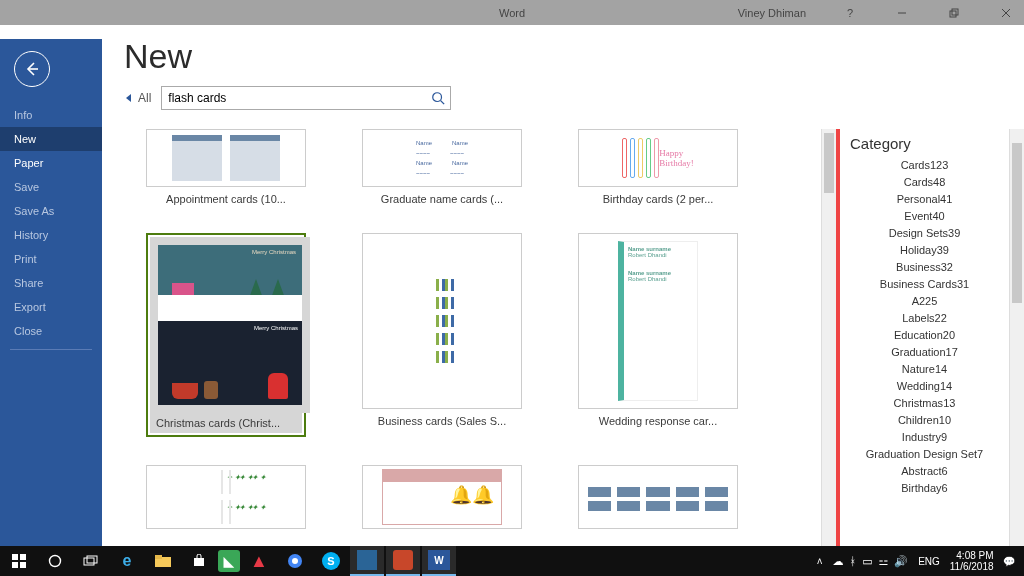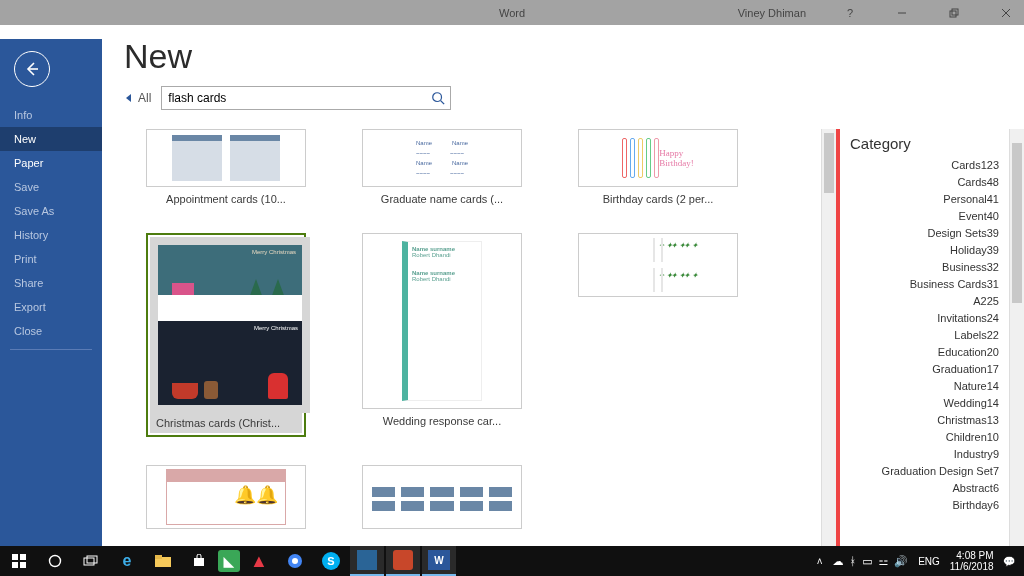--- a/index.html
+++ b/index.html
@@ -71,21 +71,21 @@
   .pcards .r i { flex: 1; height: 10px; background: #6a87a6; display:block;}
 
   .vscroll { width: 15px; background: #f0f0f0; border-left: 1px solid #ddd; position: relative;}
   .vscroll .thumbbar { position: absolute; left: 2px; right: 2px; top: 4px; height: 60px; background: #c8c8c8; }
 
   
   .catpane { width: 188px; border-left: 4px solid #ef4444; display: flex; }
   .catinner { flex: 1; font-size: 11px; }
   .catinner h3 { font-weight: 400; font-size: 15px; padding: 6px 10px 4px 10px; color: #333; }
   .catlist { overflow: hidden; }
-  .catrow { display: flex; justify-content: flex-end; padding: 2.5px 10px; cursor: default; color: #333;}
+  .catrow { display: flex; justify-content: center; padding: 2.5px 10px; cursor: default; color: #333;}
   .catscroll { width: 15px; background: #f0f0f0; position: relative; border-left: 1px solid #ddd;}
   .catscroll .thumbbar { position: absolute; left: 2px; right: 2px; top: 14px; height: 160px; background: #c8c8c8; }
 
   
   .taskbar { position: absolute; left: 0; right: 0; bottom: 0; height: 30px; background: #101010; display: flex; align-items: center; }
   .taskbar .left { display: flex; align-items: center; gap: 2px; padding-left: 2px;}
   .tbtn { width: 34px; height: 30px; display: flex; align-items: center; justify-content: center; color: #fff; font-size: 13px; }
   .tbtn.active { border-bottom: 2px solid #76b9ed; background: #2a2a2a;}
   .taskbar .right { margin-left: auto; display: flex; align-items: center; gap: 10px; color: #fff; font-size: 10px; padding-right: 8px;}
   .tray-icons { display:flex; gap:6px; font-size:11px; }
@@ -216,20 +216,37 @@
                 <div class="tree" style="right:16px"></div>
                 <div class="tree" style="right:38px"></div>
                 <div class="ground"></div>
               </div>
               <div class="xmasBot">Merry Christmas<div class="sleigh"></div><div class="reindeer"></div><div class="santa"></div></div>
             </div>
             <div class="label">Christmas cards (Christ...</div>
           </div>
           <div class="card">
             <div class="thumb large">
+              <div class="biz">
+                <i></i>
+                <i></i>
+                <i></i>
+                <i></i>
+                <i></i>
+                <i></i>
+                <i></i>
+                <i></i>
+                <i></i>
+                <i></i>
+              </div>
+            </div>
+            <div class="label">Business cards (Sales S...</div>
+          </div>
+          <div class="card">
+            <div class="thumb large">
               <div class="wed"><b>Name surname</b><br>Robert Dhandi<br><br><br><b>Name surname</b><br>Robert Dhandi</div>
             </div>
             <div class="label">Wedding response car...</div>
           </div>
           <div class="card">
             <div class="thumb" style="height: 64px;">
               <div class="bamboo">
                 <i></i>
                 <i></i>
                 <i></i>
@@ -302,24 +319,20 @@
               <span>Business</span>
               <span>32</span>
             </div>
             <div class="catrow">
               <span>Business Cards</span>
               <span>31</span>
             </div>
             <div class="catrow">
               <span>A2</span>
               <span>25</span>
-            </div>
-            <div class="catrow">
-              <span>Invitations</span>
-              <span>24</span>
             </div>
             <div class="catrow">
               <span>Labels</span>
               <span>22</span>
             </div>
             <div class="catrow">
               <span>Education</span>
               <span>20</span>
             </div>
             <div class="catrow">

